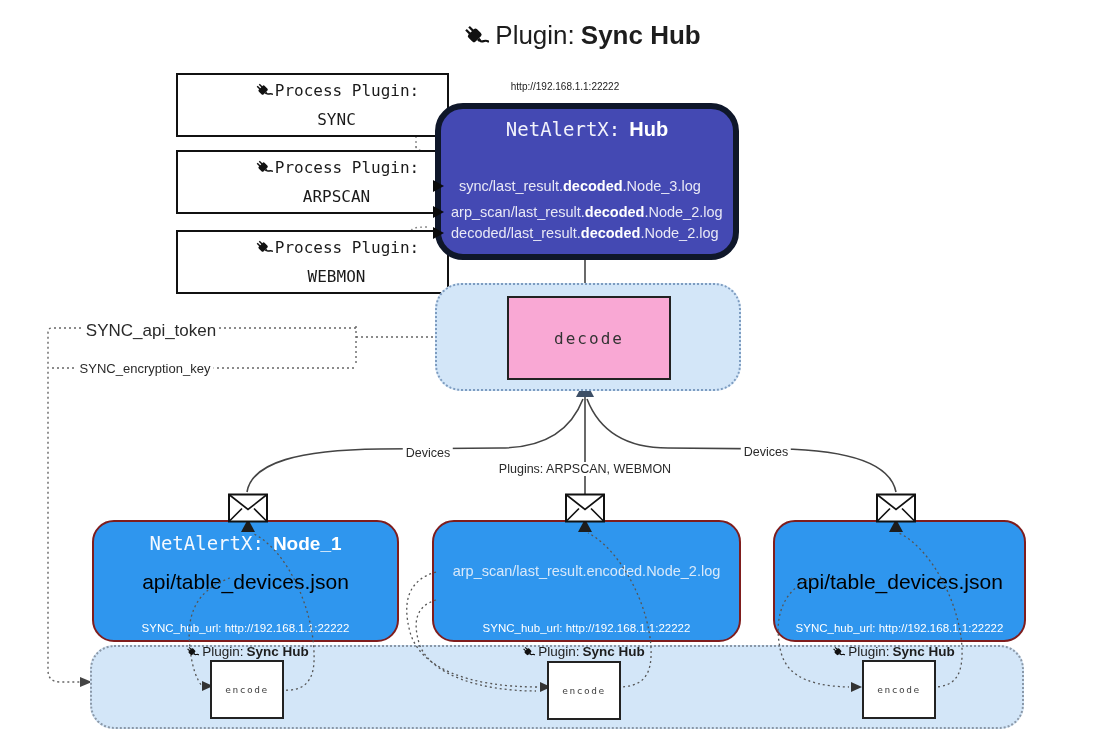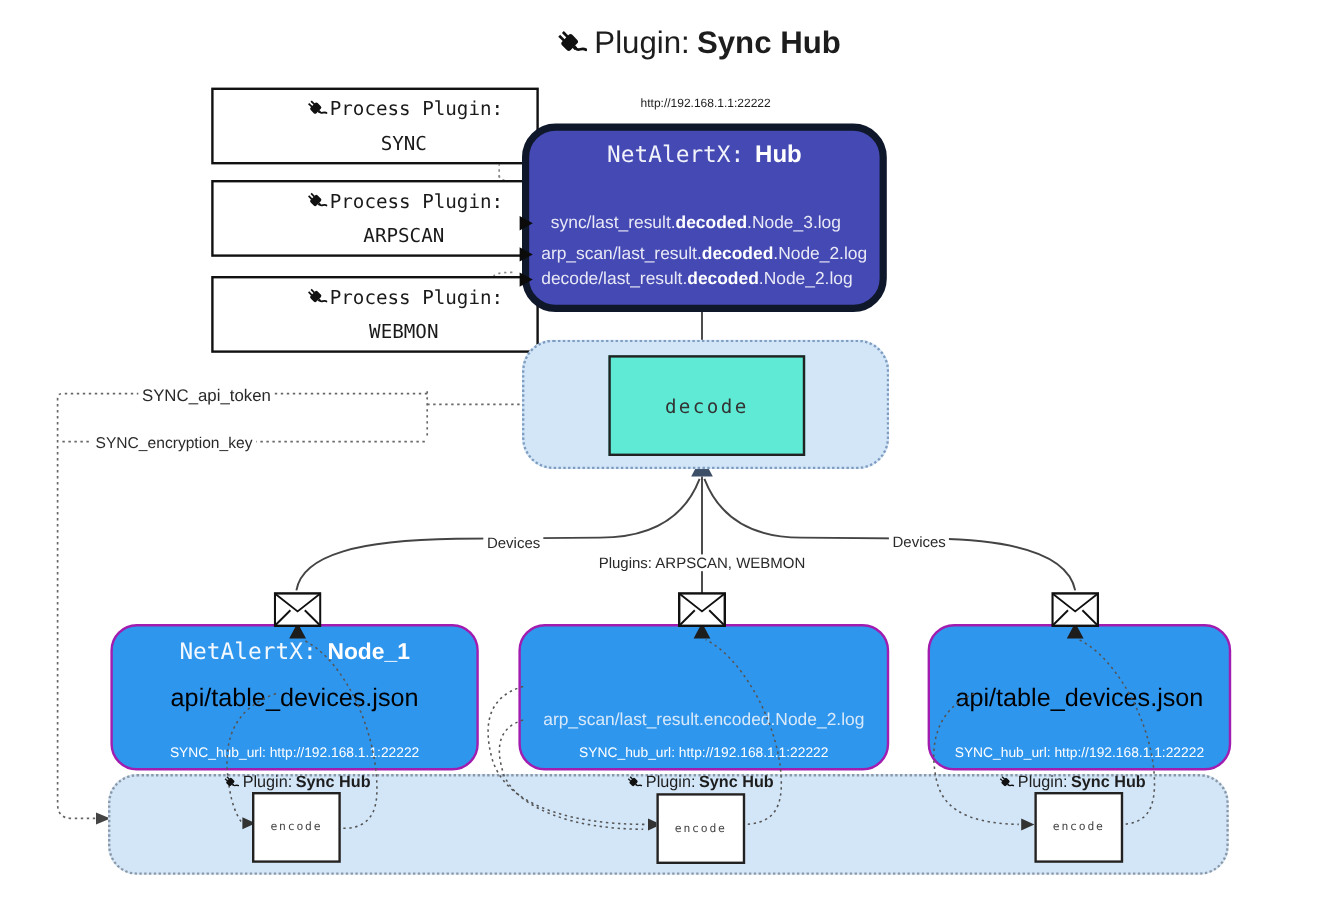--- a/index.html
+++ b/index.html
@@ -25,35 +25,35 @@
   .hub{position:absolute;left:435px;top:103px;width:292px;height:145px;background:var(--hub_fill,#4449b3);
        border:6px solid #0f172a;border-radius:28px;z-index:2;}
   .hub-title{position:absolute;left:0;right:0;top:9px;text-align:center;white-space:nowrap;}
   .hub-title .mono{font-family:"DejaVu Sans Mono",monospace;font-size:19px;color:#f2f2fb;}
   .hub-title .bold{font-family:"Liberation Sans",sans-serif;font-weight:700;font-size:20px;color:#fff;margin-left:9px;}
   .hub-row{position:absolute;left:2px;right:2px;height:20px;padding-left:16px;font-size:14.5px;
            color:#e8e8f6;white-space:nowrap;line-height:20px;}
   .hub-row b{color:#fff;}
   .tri{position:absolute;left:-10px;top:4px;width:0;height:0;
        border-left:11px solid #0b0b0b;border-top:6px solid transparent;border-bottom:6px solid transparent;}
-  .hub-url{position:absolute;left:588px;top:81px;transform:translateX(-50%);font-size:10px;color:#222;z-index:2;white-space:nowrap;text-align:right;}
+  .hub-url{position:absolute;left:565px;top:81px;transform:translateX(-50%);font-size:10px;color:#222;z-index:2;white-space:nowrap;text-align:right;}
 
   
   .decode-panel{position:absolute;left:435px;top:283px;width:302px;height:104px;background:var(--panel_fill,#d3e6f8);
                 border:2px dotted #7d9cc0;border-radius:26px;z-index:2;}
-  .decode-box{position:absolute;left:507px;top:296px;width:160px;height:80px;background:#5eead4;border:2px solid #222;
+  .decode-box{position:absolute;left:507px;top:296px;width:160px;height:80px;background:#f9a8d4;border:2px solid #222;
               display:flex;align-items:center;justify-content:center;font-family:"DejaVu Sans Mono",monospace;
               font-size:16px;letter-spacing:2px;color:#333;z-index:2;}
 
   
   .lab{position:absolute;transform:translateX(-50%);background:#fff;padding:0 3px;font-size:12.5px;
        color:#2a2a2a;z-index:2;white-space:nowrap;}
 
   
-  .node{position:absolute;top:520px;height:118px;background:var(--node_fill,#2f96ee);border:2px solid #a21caf;
+  .node{position:absolute;top:520px;height:118px;background:var(--node_fill,#2f96ee);border:2px solid #7f1d1d;
         border-radius:22px;z-index:2;}
   .node-title{position:absolute;left:0;right:0;top:10px;text-align:center;white-space:nowrap;}
   .node-title .mono{font-family:"DejaVu Sans Mono",monospace;font-size:19px;color:#f4f9ff;}
   .node-title .bold{font-family:"Liberation Sans",sans-serif;font-weight:700;font-size:19px;color:#fff;margin-left:9px;}
   .node-line{position:absolute;left:0;right:0;text-align:center;font-size:14.5px;color:#d8e9fa;white-space:nowrap;}
   .node-line.single{font-size:21px;color:#000000;}
   .node-url{position:absolute;left:0;right:0;top:100px;text-align:center;font-size:11.5px;color:#fff;white-space:nowrap;}
 
   
   .env{position:absolute;top:493px;width:40px;height:30px;z-index:4;}
@@ -180,43 +180,43 @@
     <div class="hub-row" style="top:67px;">
       <span class="tri"></span>
       <span>sync/last_result.</span><b>decoded</b><span>.Node_3.log</span>
     </div>
     <div class="hub-row" style="top:93px;padding-left:8px;">
       <span class="tri"></span>
       <span>arp_scan/last_result.</span><b>decoded</b><span>.Node_2.log</span>
     </div>
     <div class="hub-row" style="top:114px;padding-left:8px;">
       <span class="tri"></span>
-      <span>decode/last_result.</span><b>decoded</b><span>.Node_2.log</span>
+      <span>decoded/last_result.</span><b>decoded</b><span>.Node_2.log</span>
     </div>
   </div>
 
   <div class="decode-panel"></div>
   <div class="decode-box">decode</div>
 
-  <div class="lab" style="left:172px;top:321px;font-size:14px;">SYNC_api_token</div>
+  <div class="lab" style="left:151px;top:321px;font-size:17px;">SYNC_api_token</div>
   <div class="lab" style="left:145px;top:361px;font-size:13px;">SYNC_encryption_key</div>
 
   <div class="lab" style="left:428px;top:446px;">Devices</div>
   <div class="lab" style="left:766px;top:445px;">Devices</div>
   <div class="lab" style="left:585px;top:462px;">Plugins: ARPSCAN, WEBMON</div>
 
   <div class="node" style="left:92px;width:303px;">
     <div class="node-title">
       <span class="mono">NetAlertX:</span><span class="bold">Node_1</span>
     </div>
     <div class="node-line single" style="top:48px;">api/table_devices.json</div>
     <div class="node-url">SYNC_hub_url: http://192.168.1.1:22222</div>
   </div>
   <div class="node" style="left:432px;width:305px;">
-    <div class="node-line" style="top:41px;margin-top:29px;">arp_scan/last_result.encoded.Node_2.log</div>
+    <div class="node-line" style="top:41px;">arp_scan/last_result.encoded.Node_2.log</div>
     <div class="node-url">SYNC_hub_url: http://192.168.1.1:22222</div>
   </div>
   <div class="node" style="left:773px;width:249px;">
     <div class="node-line single" style="top:48px;">api/table_devices.json</div>
     <div class="node-url">SYNC_hub_url: http://192.168.1.1:22222</div>
   </div>
 
   <svg class="env" style="left:228px;">
       <use href="#env"></use>
     </svg>

